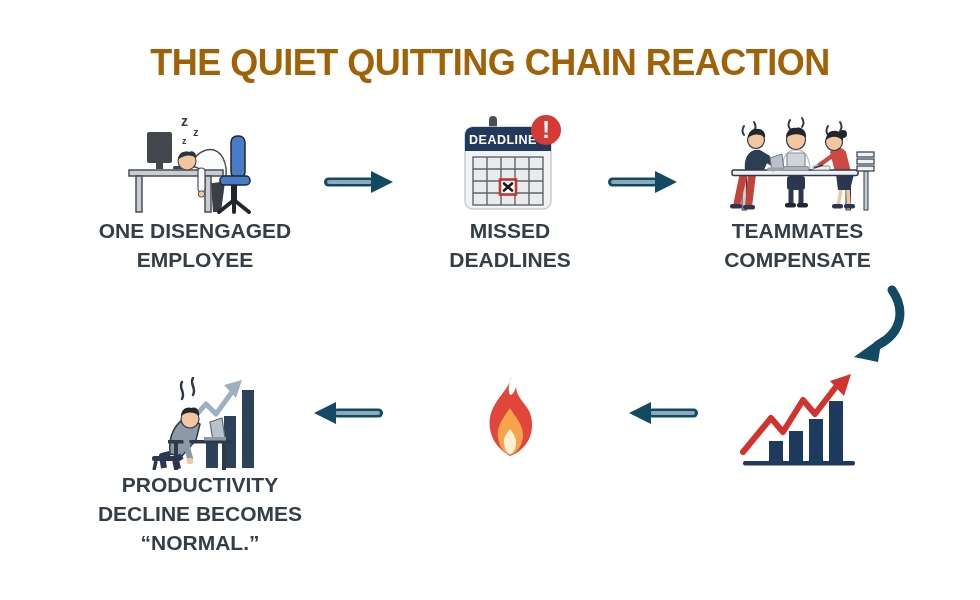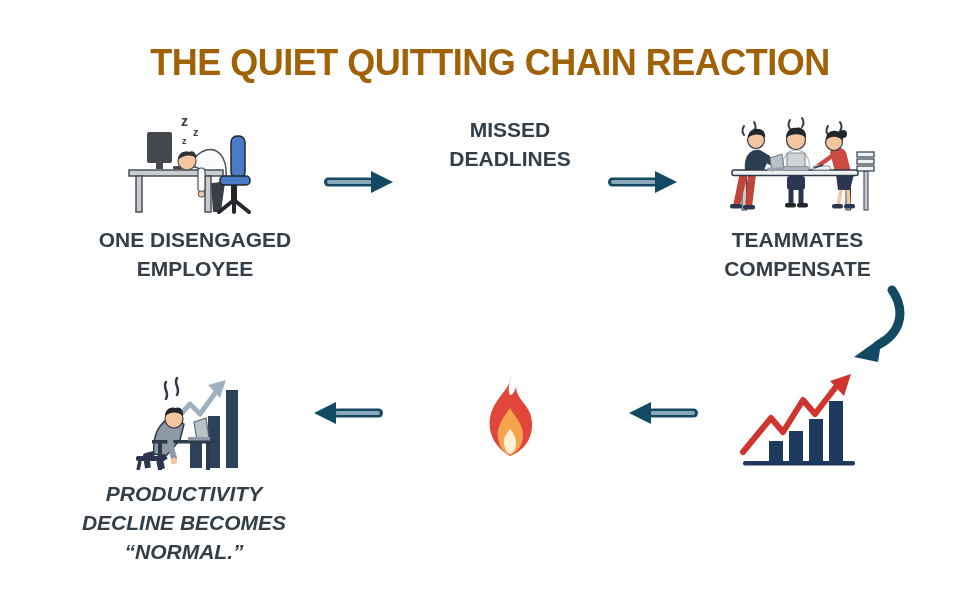--- a/index.html
+++ b/index.html
@@ -7,21 +7,21 @@
     position:relative;width:980px;height:600px;background:#ffffff;
     font-family:"Liberation Sans",sans-serif;overflow:hidden;
   }
   .title{
     position:absolute;top:42px;left:0;width:980px;text-align:center;
     font-size:36px;font-weight:bold;color:#a16207;letter-spacing:-0.5px;margin:0;
   }
   .step{position:absolute;text-align:center;}
   .icon-box{display:flex;align-items:flex-end;justify-content:center;}
   .step-label{
-    margin-top:9px;font-size:21px;font-weight:bold;color:#333e47;
+    font-size:21px;font-weight:bold;color:#333e47;
     line-height:29px;white-space:pre-line;letter-spacing:0px;
   }
   .arrow{position:absolute;}
   .flip{transform:scaleX(-1);}
   svg text{font-family:"Liberation Sans",sans-serif;}
 </style>
 </head>
 <body>
 
 <div class="canvas">
@@ -58,20 +58,34 @@
 
   <div class="arrow" style="left:322px;top:169px;">
     <svg viewBox="0 0 72 26" width="72" height="26">
       <rect x="2" y="8.5" width="50" height="9" rx="4.5" fill="#134a63"></rect>
       <rect x="5" y="11" width="45" height="4" rx="2" fill="#8aa9ba"></rect>
       <polygon points="49,2 71,13 49,24" fill="#134a63"></polygon>
     </svg>
   </div>
 
   <div class="step" style="left:400px;top:106px;width:220px;">
+    <div class="icon-box" style="height:110px;">
+      <svg viewBox="0 0 122 105" width="122" height="105">
+        <rect x="40" y="5" width="8" height="18" rx="4" fill="#4a4f55"></rect>
+        <rect x="16" y="16" width="86" height="82" rx="8" fill="#f1f2f3" stroke="#c9ccd0" stroke-width="1.5"></rect>
+        <path d="M16,40 L16,24 C16,19.6 19.6,16 24,16 L94,16 C98.4,16 102,19.6 102,24 L102,40 Z" fill="#20395c"></path>
+        <text x="54" y="33" text-anchor="middle" font-size="12.5" font-weight="bold" fill="#ffffff" letter-spacing="0.5">DEADLINE</text>
+        <rect x="24" y="46" width="70" height="48" fill="#e9ebed" stroke="#5f656c" stroke-width="1.4"></rect>
+        <path d="M38,46 V94 M52,46 V94 M66,46 V94 M80,46 V94 M24,58 H94 M24,70 H94 M24,82 H94" stroke="#5f656c" stroke-width="1.4" fill="none"></path>
+        <rect x="51" y="68.5" width="16" height="15" fill="#fdfdfd" stroke="#c2362f" stroke-width="2.6"></rect>
+        <path d="M55,72.5 L63,79.5 M63,72.5 L55,79.5" stroke="#16191d" stroke-width="2.6" stroke-linecap="round"></path>
+        <circle cx="97" cy="19" r="15" fill="#d63a34"></circle>
+        <text x="97" y="27" text-anchor="middle" font-size="23" font-weight="bold" fill="#ffffff">!</text>
+      </svg>
+    </div>
     <div class="step-label">MISSED
 DEADLINES</div>
   </div>
 
   <div class="arrow" style="left:606px;top:169px;">
     <svg viewBox="0 0 72 26" width="72" height="26">
       <rect x="2" y="8.5" width="50" height="9" rx="4.5" fill="#134a63"></rect>
       <rect x="5" y="11" width="45" height="4" rx="2" fill="#8aa9ba"></rect>
       <polygon points="49,2 71,13 49,24" fill="#134a63"></polygon>
     </svg>
@@ -180,21 +194,21 @@
   </div>
 
   <div class="arrow" style="left:313px;top:400px;">
     <svg class="flip" viewBox="0 0 72 26" width="72" height="26">
       <rect x="2" y="8.5" width="50" height="9" rx="4.5" fill="#134a63"></rect>
       <rect x="5" y="11" width="45" height="4" rx="2" fill="#8aa9ba"></rect>
       <polygon points="49,2 71,13 49,24" fill="#134a63"></polygon>
     </svg>
   </div>
 
-  <div class="step" style="left:54px;top:366px;width:260px;font-style:italic;">
+  <div class="step" style="left:70px;top:366px;width:260px;">
     <div class="icon-box" style="height:104px;">
       <svg viewBox="0 0 148 104" width="148" height="104">
         <g fill="#2c4259">
           <rect x="80" y="72" width="12" height="30"></rect>
           <rect x="98" y="50" width="12" height="52"></rect>
           <rect x="116" y="24" width="12" height="78"></rect>
         </g>
         <path d="M62,58 L80,38 L90,48 L106,26" fill="none" stroke="#9fb0bf" stroke-width="5" stroke-linejoin="round" stroke-linecap="round"></path>
         <polygon points="116,14 98,19 110,32" fill="#9fb0bf"></polygon>
         <g stroke="#2e3a4a" stroke-width="2.5" fill="none" stroke-linecap="round">

